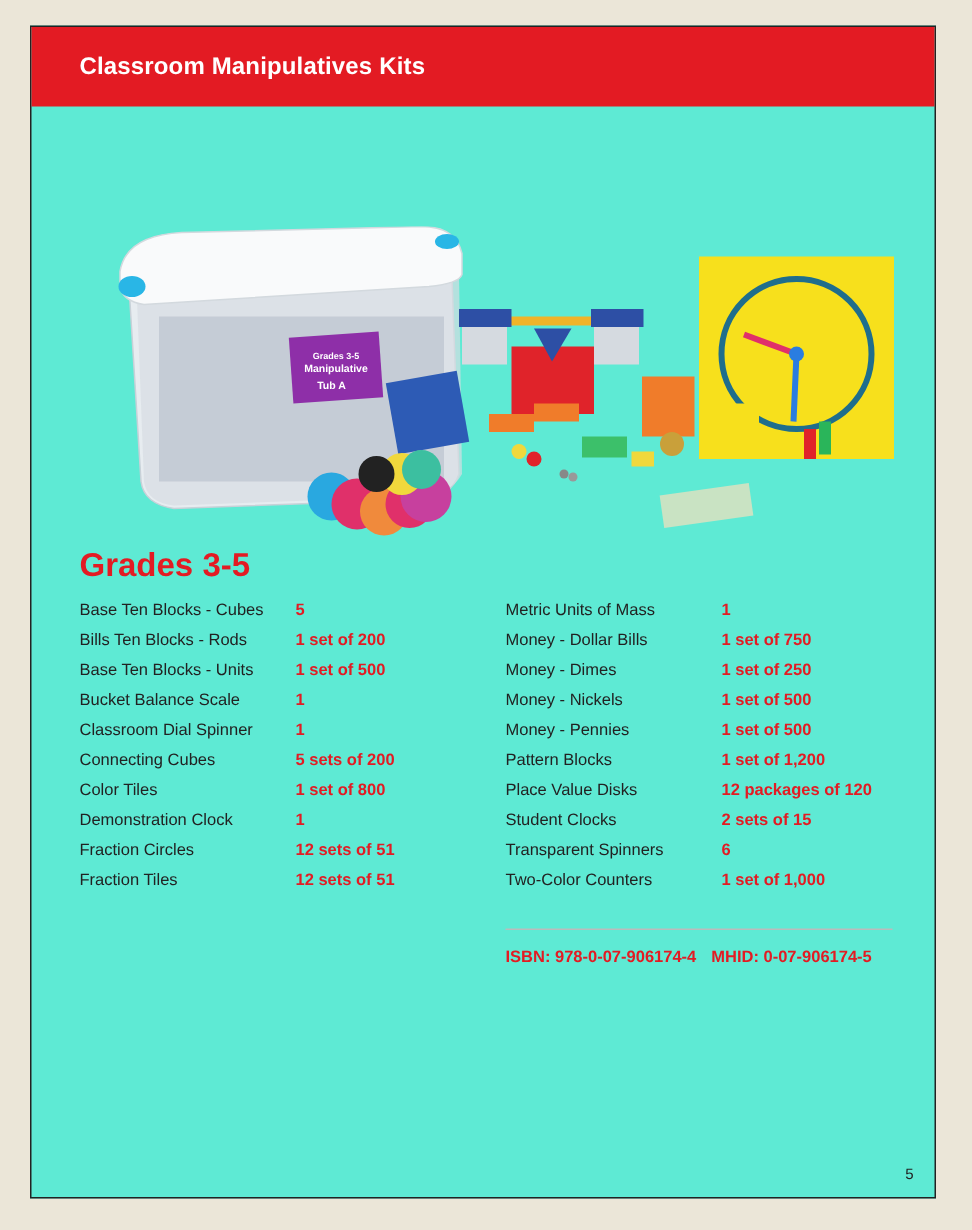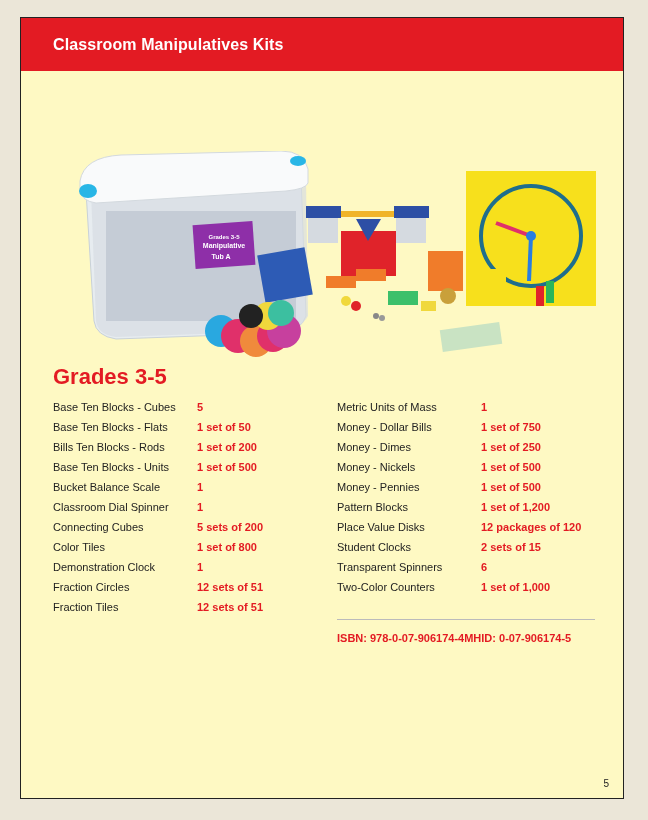--- a/index.html
+++ b/index.html
@@ -1,31 +1,31 @@
 <!DOCTYPE html>
 <html><head>
 <meta charset="utf-8">
 <style>
   html,body{margin:0;padding:0;}
   body{width:648px;height:820px;background:#ebe6d8;position:relative;overflow:hidden;font-family:"Liberation Sans",sans-serif;}
-  .page{position:absolute;left:20px;top:17px;width:604px;height:782px;background:#fef9c3;border:1px solid #222;box-sizing:border-box;}
+  .page{position:absolute;left:20px;top:17px;width:604px;height:782px;background:#5eead4;border:1px solid #222;box-sizing:border-box;}
   .header{position:absolute;left:0;top:0;width:100%;height:53px;background:#e31b23;}
   .header-title{position:absolute;left:32px;top:18px;color:#fff;font-weight:bold;font-size:16px;letter-spacing:0.1px;}
   .hero{position:absolute;left:55px;top:133px;width:520px;height:215px;}
   .grade-title{position:absolute;left:32px;top:346px;color:#e31b23;font-weight:bold;font-size:22px;}
   .col{position:absolute;top:379px;}
   .col.left{left:32px;}
   .col.right{left:316px;}
   .row{height:20px;display:flex;align-items:center;font-size:11px;}
   .item{color:#222;}
   .left .item{width:144px;}
   .right .item{width:144px;}
   .qty{color:#e31b23;font-weight:bold;font-size:11px;}
   .divider{position:absolute;left:316px;top:601px;width:258px;height:1px;background:#bbb;}
-  .ids{position:absolute;left:316px;top:614px;display:flex;color:#e31b23;font-weight:bold;font-size:11px;}
+  .ids{position:absolute;left:316px;top:614px;display:flex;gap:10px;color:#e31b23;font-weight:bold;font-size:11px;}
   .page-num{position:absolute;right:14px;top:760px;font-size:10px;color:#222;}
 </style>
 </head>
 <body>
 
 <div class="page">
   <div class="header">
     <div class="header-title">Classroom Manipulatives Kits</div>
   </div>
 
@@ -93,24 +93,20 @@
     <rect x="460" y="135" width="8" height="20" fill="#e0232a"></rect>
     <rect x="470" y="130" width="8" height="22" fill="#2ab55a"></rect>
   </svg>
 
   <div class="grade-title">Grades 3-5</div>
 
   <div class="col left">
     <div class="row">
         <span class="item">Base Ten Blocks - Cubes</span>
         <span class="qty">5</span>
-      </div>
-    <div class="row">
-        <span class="item">Base Ten Blocks - Flats</span>
-        <span class="qty">1 set of 50</span>
       </div>
     <div class="row">
         <span class="item">Bills Ten Blocks - Rods</span>
         <span class="qty">1 set of 200</span>
       </div>
     <div class="row">
         <span class="item">Base Ten Blocks - Units</span>
         <span class="qty">1 set of 500</span>
       </div>
     <div class="row">

